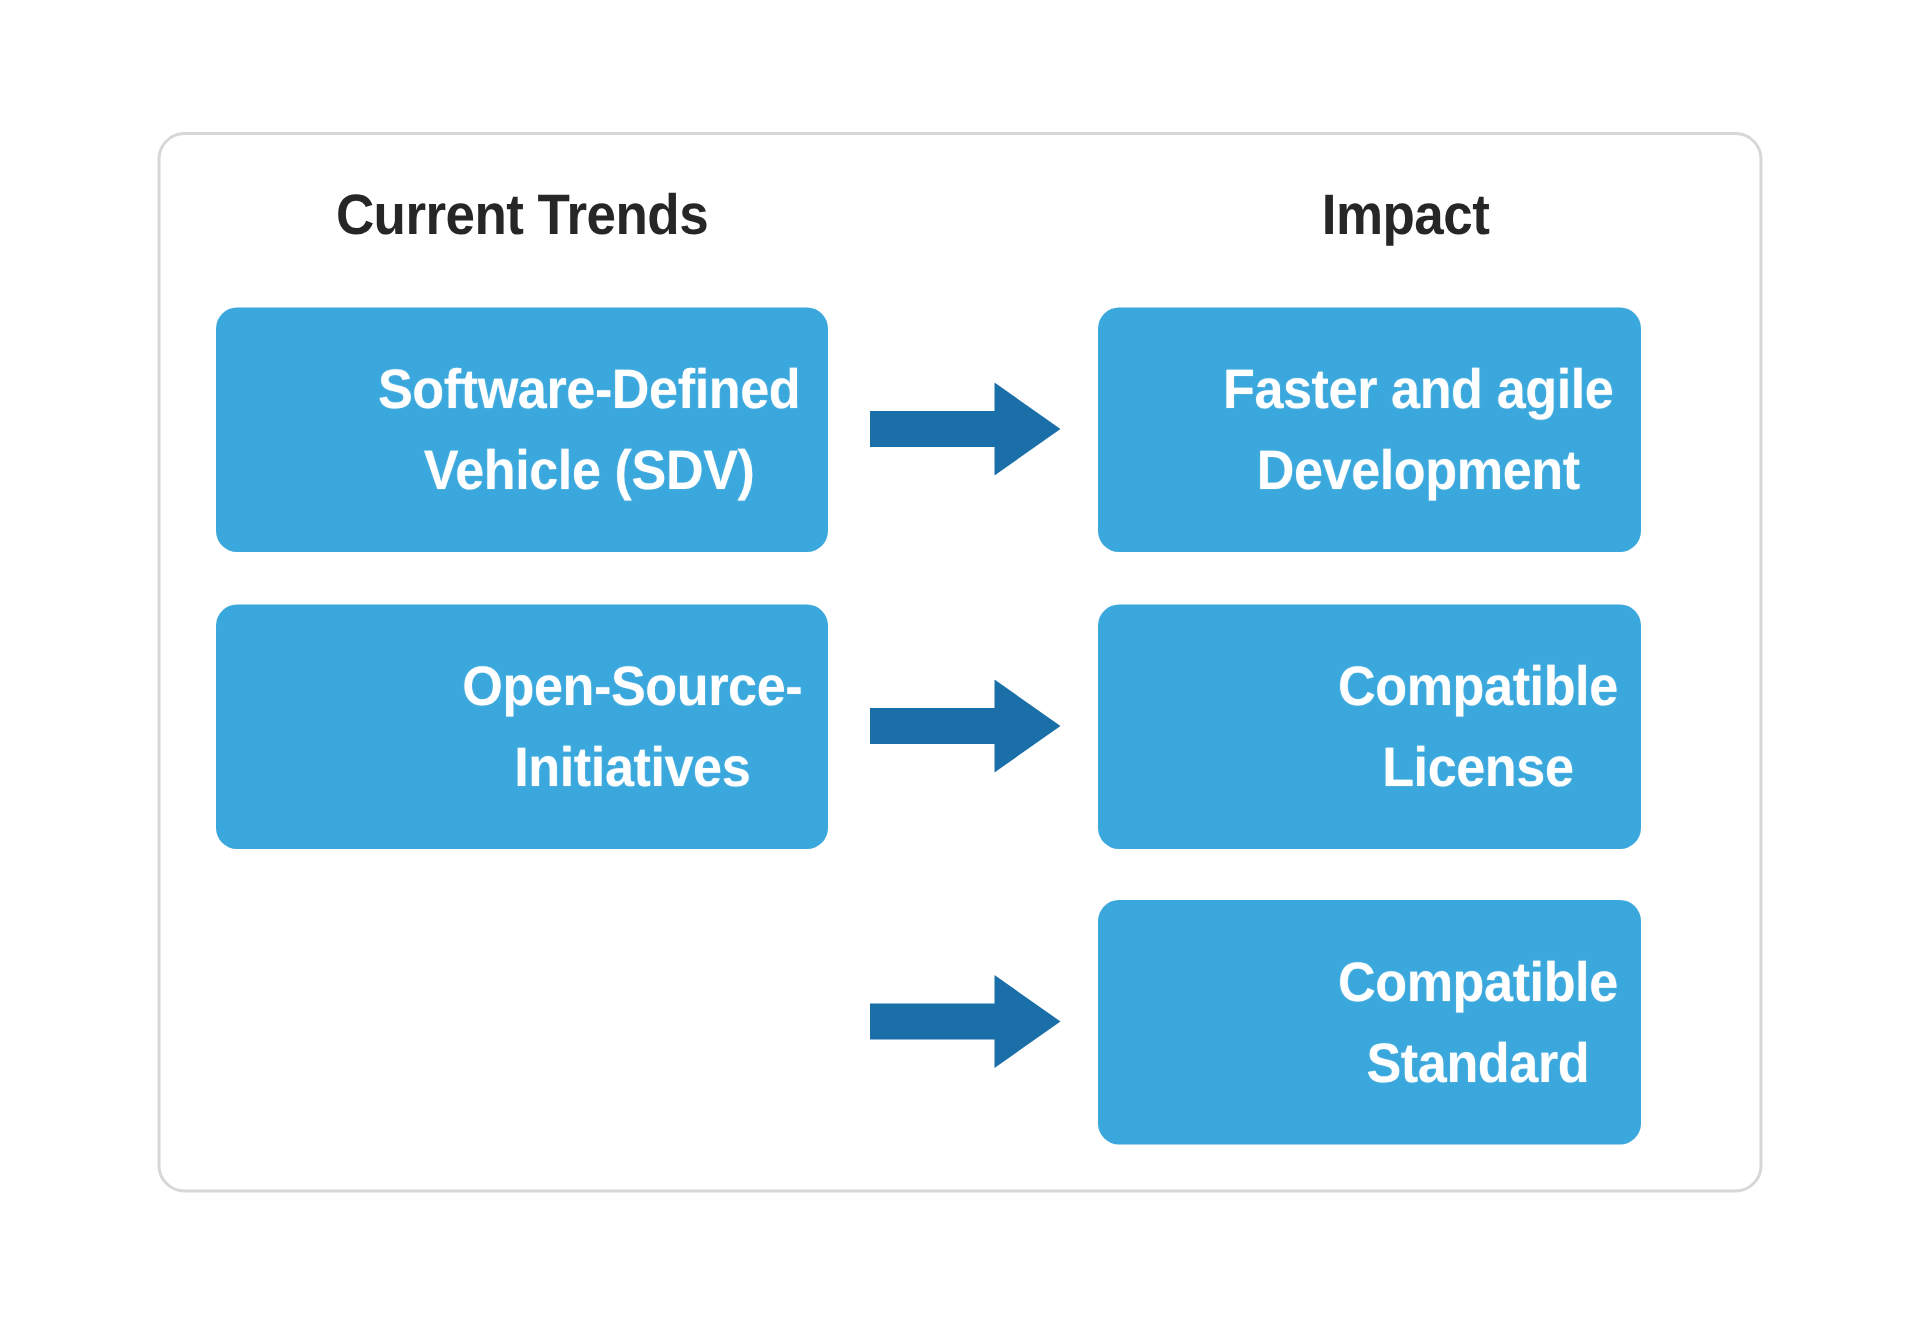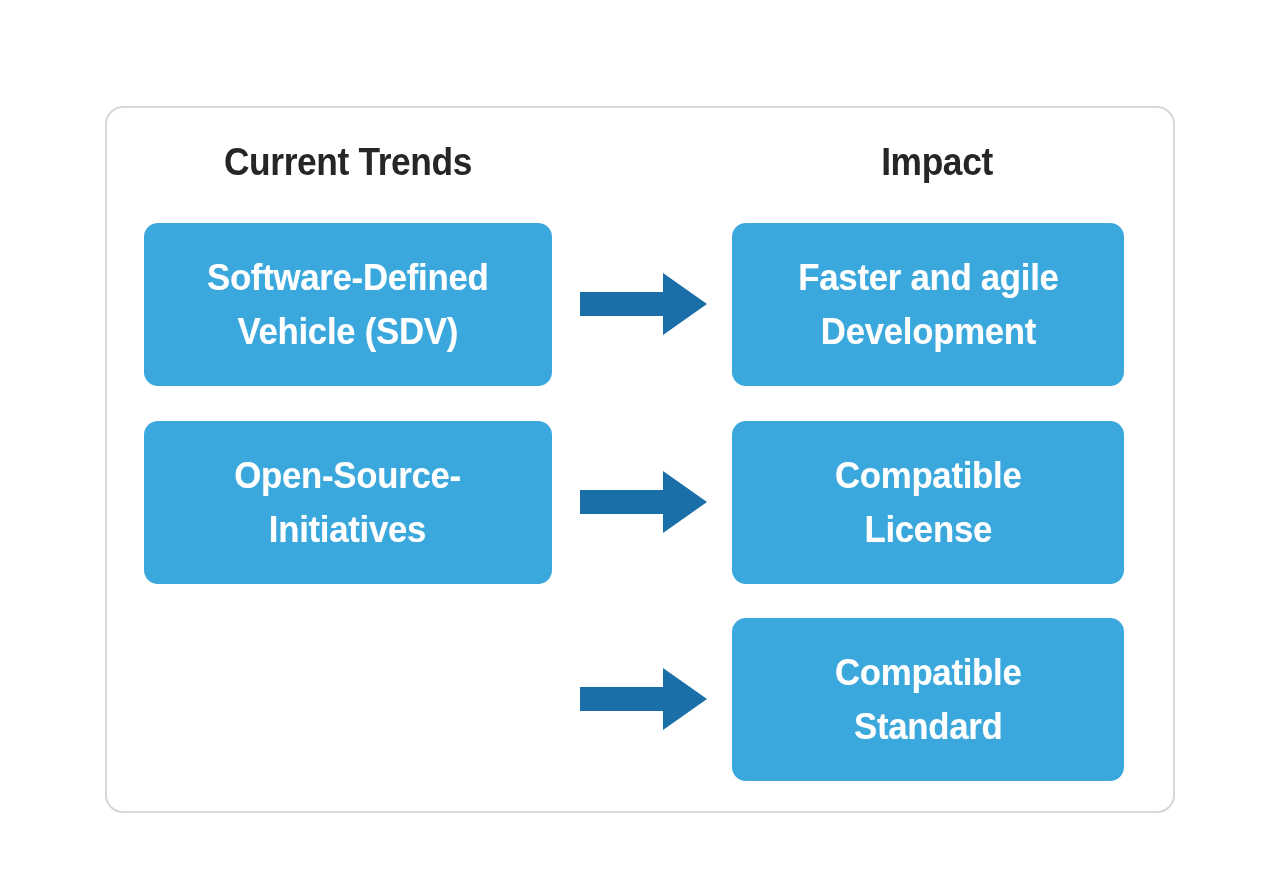--- a/index.html
+++ b/index.html
@@ -19,21 +19,20 @@
   #diagram-frame {
     position: absolute;
     left: 105px;
     top: 88px;
     width: 1070px;
     height: 707px;
     box-sizing: border-box;
     background: #ffffff;
     border: 2px solid #d7d7d7;
     border-radius: 18px;
-    margin-top: 18px;
   }
 
   .column-headers {
     position: absolute;
     left: 0;
     top: 28px;
     width: 100%;
     height: 56px;
   }
 
@@ -71,26 +70,26 @@
   .row.r2 { top: 510px; }
 
   .node {
     position: absolute;
     top: 0;
     height: 163px;
     background: #3ba8dd;
     border-radius: 14px;
     display: flex;
     align-items: center;
-    justify-content: center;
+    justify-content: flex-end;
     box-sizing: border-box;
     padding: 10px 10px;
   }
   .node.trend  { left: 37px;  width: 408px; }
-  .node.impact { left: 625px; width: 392px; }
+  .node.impact { left: 625px; width: 362px; }
 
   .node-label {
     color: #ffffff;
     font-size: 37px;
     font-weight: bold;
     line-height: 1.45;
     text-align: center;
     letter-spacing: -0.3px;
     white-space: pre-line;
     transform: scaleX(0.94);

